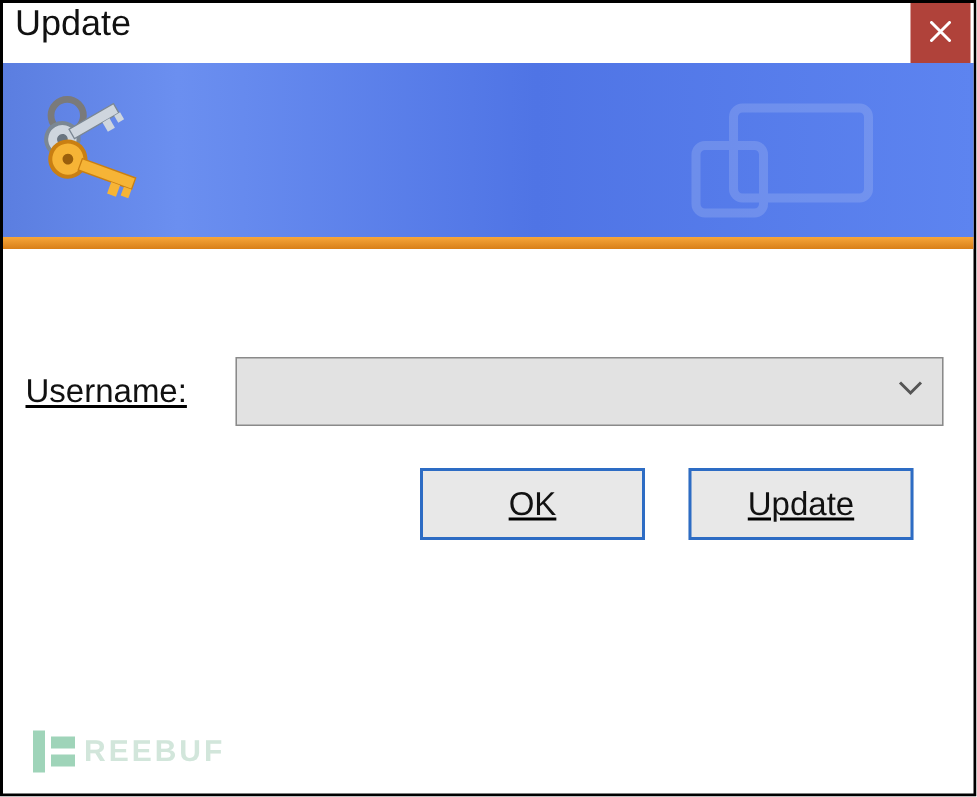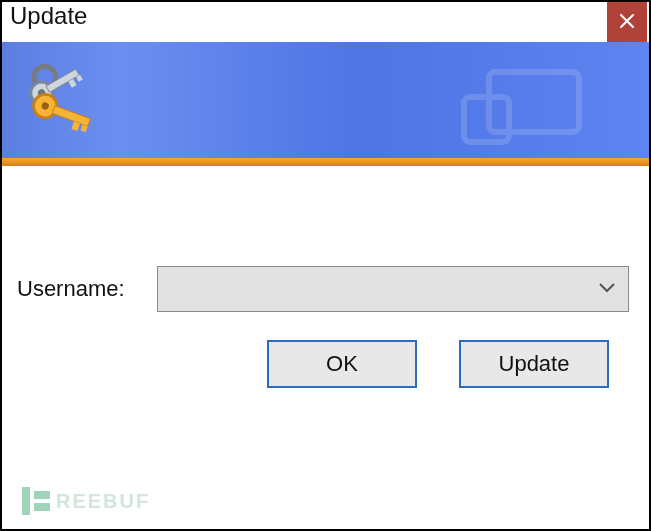--- a/index.html
+++ b/index.html
@@ -62,21 +62,22 @@
   .keyicon {
     width: 90px; height: 90px;
   }
   .banner-faint {
     position:absolute;
     right:30px; top:10px; bottom:10px;
     width:160px;
     opacity:0.25;
   }
   .form-area {
-    padding: 100px 20px 0 15px;
+    padding: 72px 20px 0 15px;
+    text-decoration: underline;
   }
   .row {
     display:flex;
     align-items:center;
     margin-bottom: 28px;
   }
   .label {
     width: 140px;
     font-size: 22px;
     color:#111;
@@ -100,21 +101,21 @@
     flex:1;
     height:46px;
     border:2px solid #7ea4d8;
     background:#fff;
     font-size:20px;
     padding:0 8px;
   }
   .button-row {
     display:flex;
     justify-content:flex-end;
-    gap:42px;
+    gap:29px;
     padding-right:20px;
     margin-top:0px;
   }
   .btn {
     width:150px;
     height:48px;
     border:2px solid #2d6cc4;
     background:#e8e8e8;
     font-size:22px;
     color:#111;

